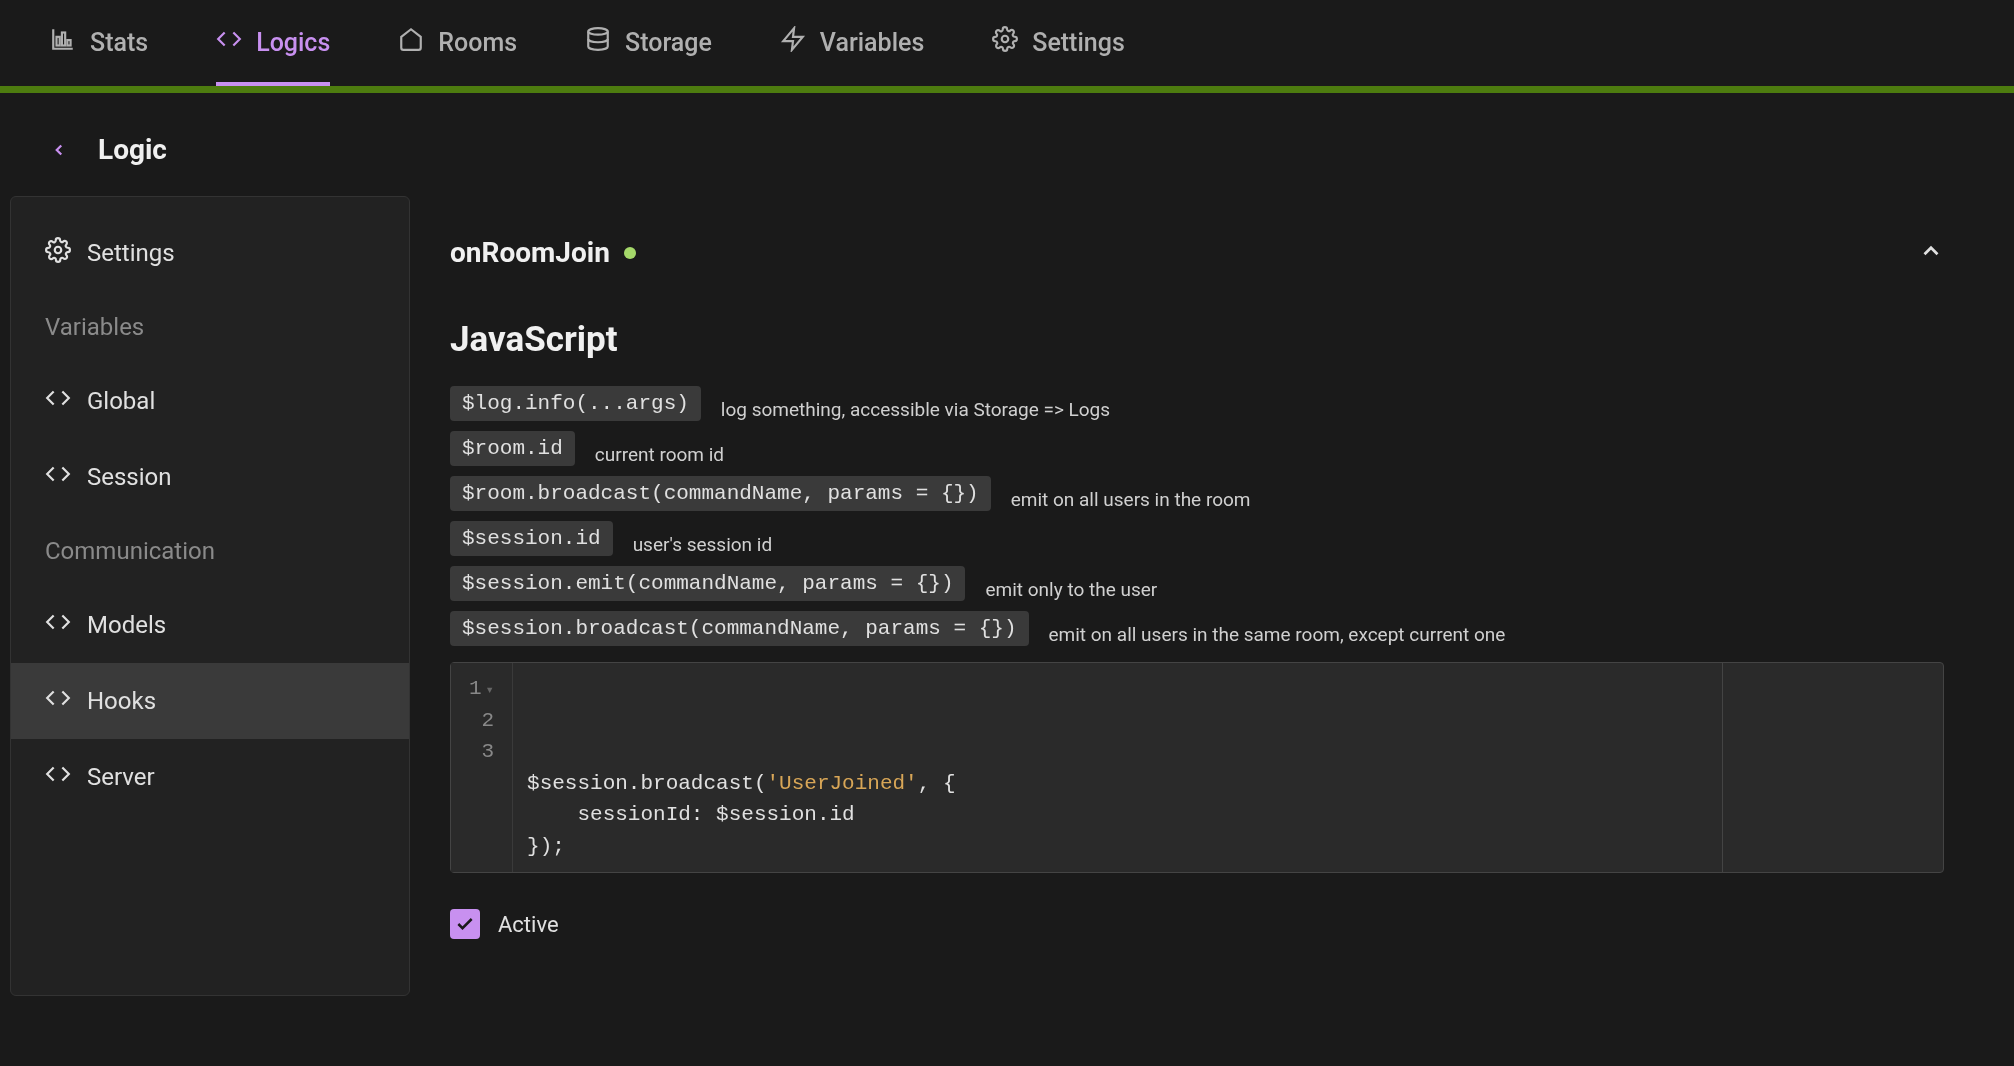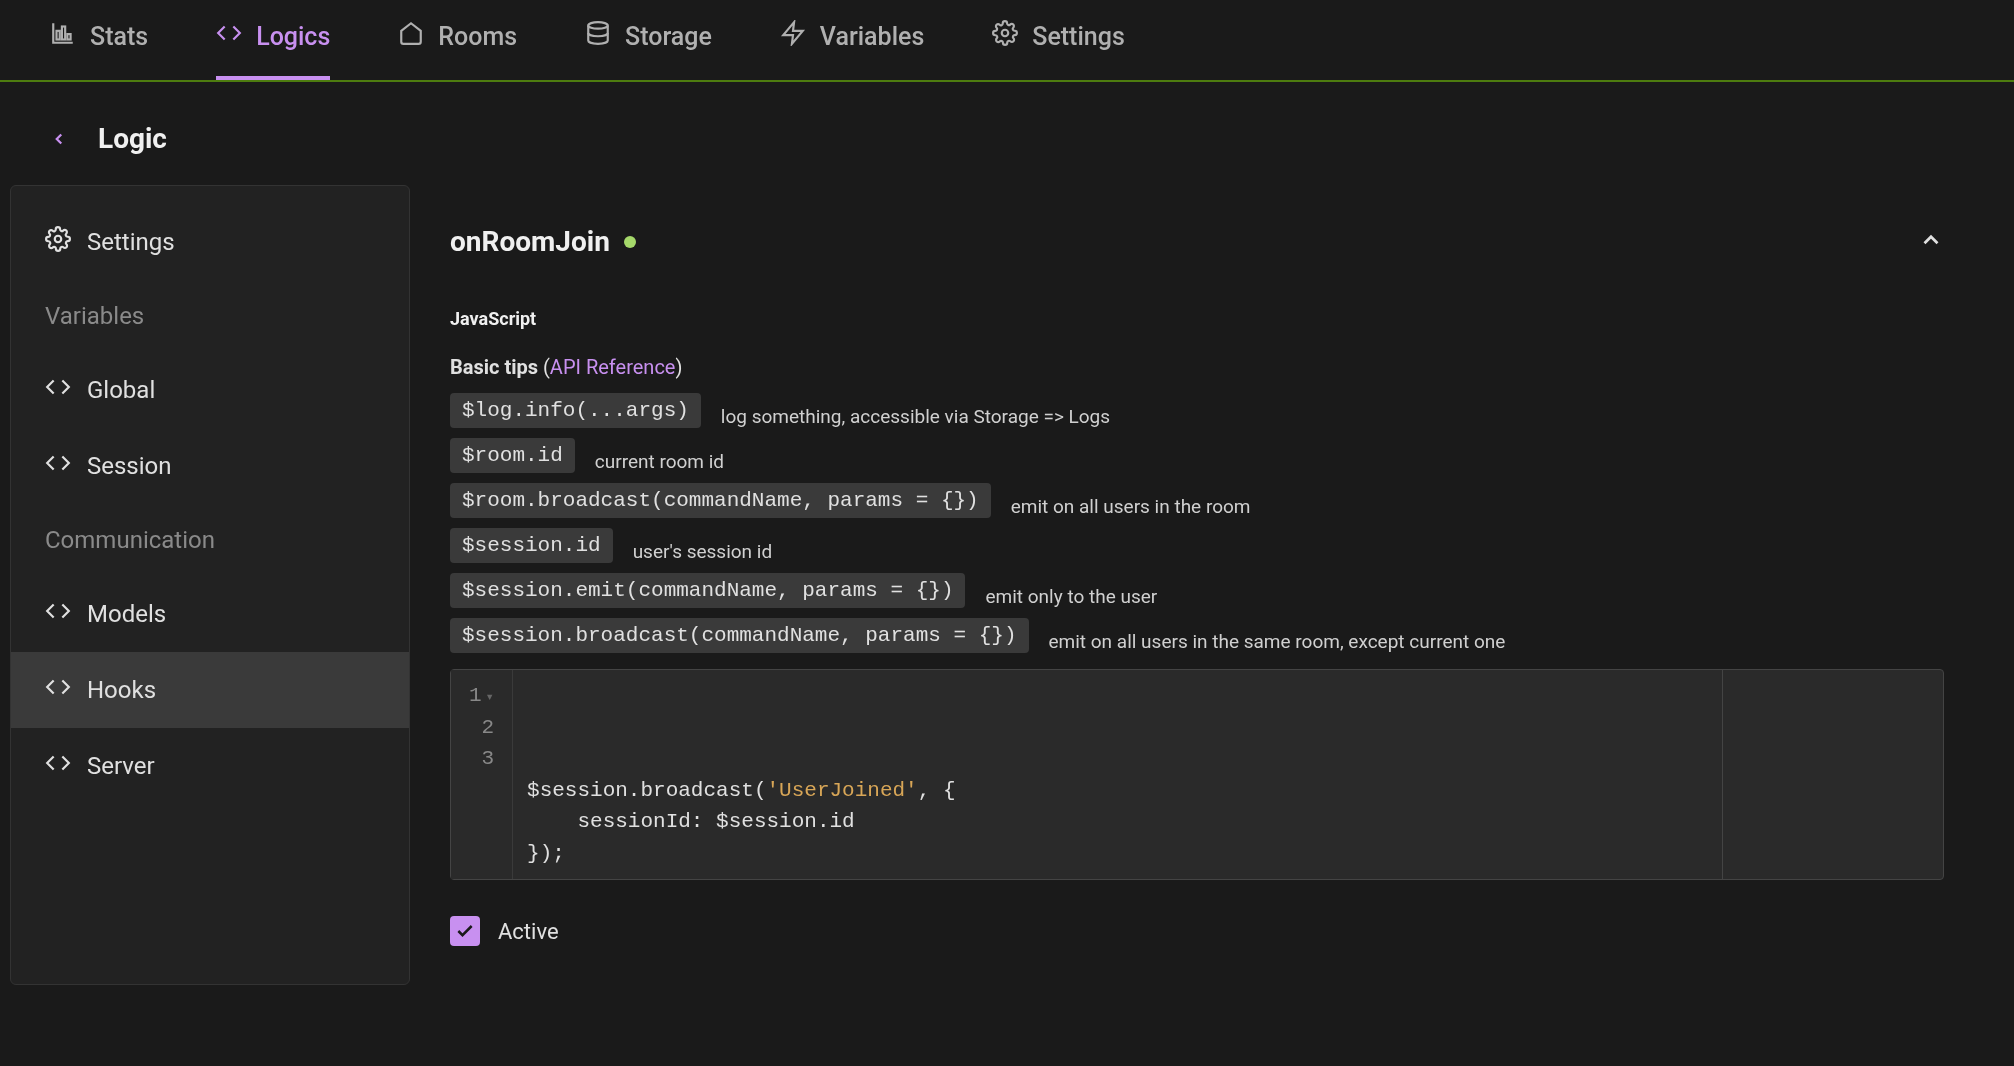--- a/index.html
+++ b/index.html
@@ -11,22 +11,23 @@
   width: 2014px;
   height: 1066px;
   overflow: hidden;
 }
 
 
 .top-tabs {
   display: flex;
   gap: 68px;
   padding: 20px 50px 0 50px;
-  border-bottom: 2px solid #4d7c0f;
-  align-items: center;
+  border-bottom: 7px solid #4d7c0f;
+  align-items: center;
+  margin-top: 6px;
 }
 .top-tab {
   display: flex;
   align-items: center;
   gap: 14px;
   padding-bottom: 24px;
   color: #b0b0b0;
   cursor: pointer;
   font-size: 25px;
   font-weight: 500;
@@ -117,21 +118,21 @@
 .status-dot {
   width: 12px;
   height: 12px;
   border-radius: 50%;
   background: #a5d86a;
 }
 .collapse-icon { color: #e0e0e0; cursor: pointer; }
 .collapse-icon svg { width: 26px; height: 26px; }
 
 .lang-title {
-  font-size: 18px;
+  font-size: 35px;
   font-weight: 700;
   margin-bottom: 26px;
   color: #f0f0f0;
 }
 .tips-header {
   font-size: 20px;
   margin-bottom: 14px;
 }
 .tips-header strong { font-weight: 700; }
 .api-link { color: #c890f0; cursor: pointer; }
@@ -360,24 +361,20 @@
       </div>
       <div class="collapse-icon">
         <svg viewBox="0 0 24 24" fill="none" stroke="currentColor" stroke-width="2.5">
             <polyline points="18 15 12 9 6 15"></polyline>
           </svg>
       </div>
     </div>
 
     <div class="lang-title">JavaScript</div>
 
-    <div class="tips-header">
-      <strong>Basic tips</strong>
-      <span> (</span><span class="api-link">API Reference</span><span>)</span>
-    </div>
 
     <div id="tips-container">
         <div class="tip-row">
           <span class="code-chip">$log.info(...args)</span>
           <span class="tip-desc">log something, accessible via Storage =&gt; Logs</span>
         </div>
         <div class="tip-row">
           <span class="code-chip">$room.id</span>
           <span class="tip-desc">current room id</span>
         </div>

